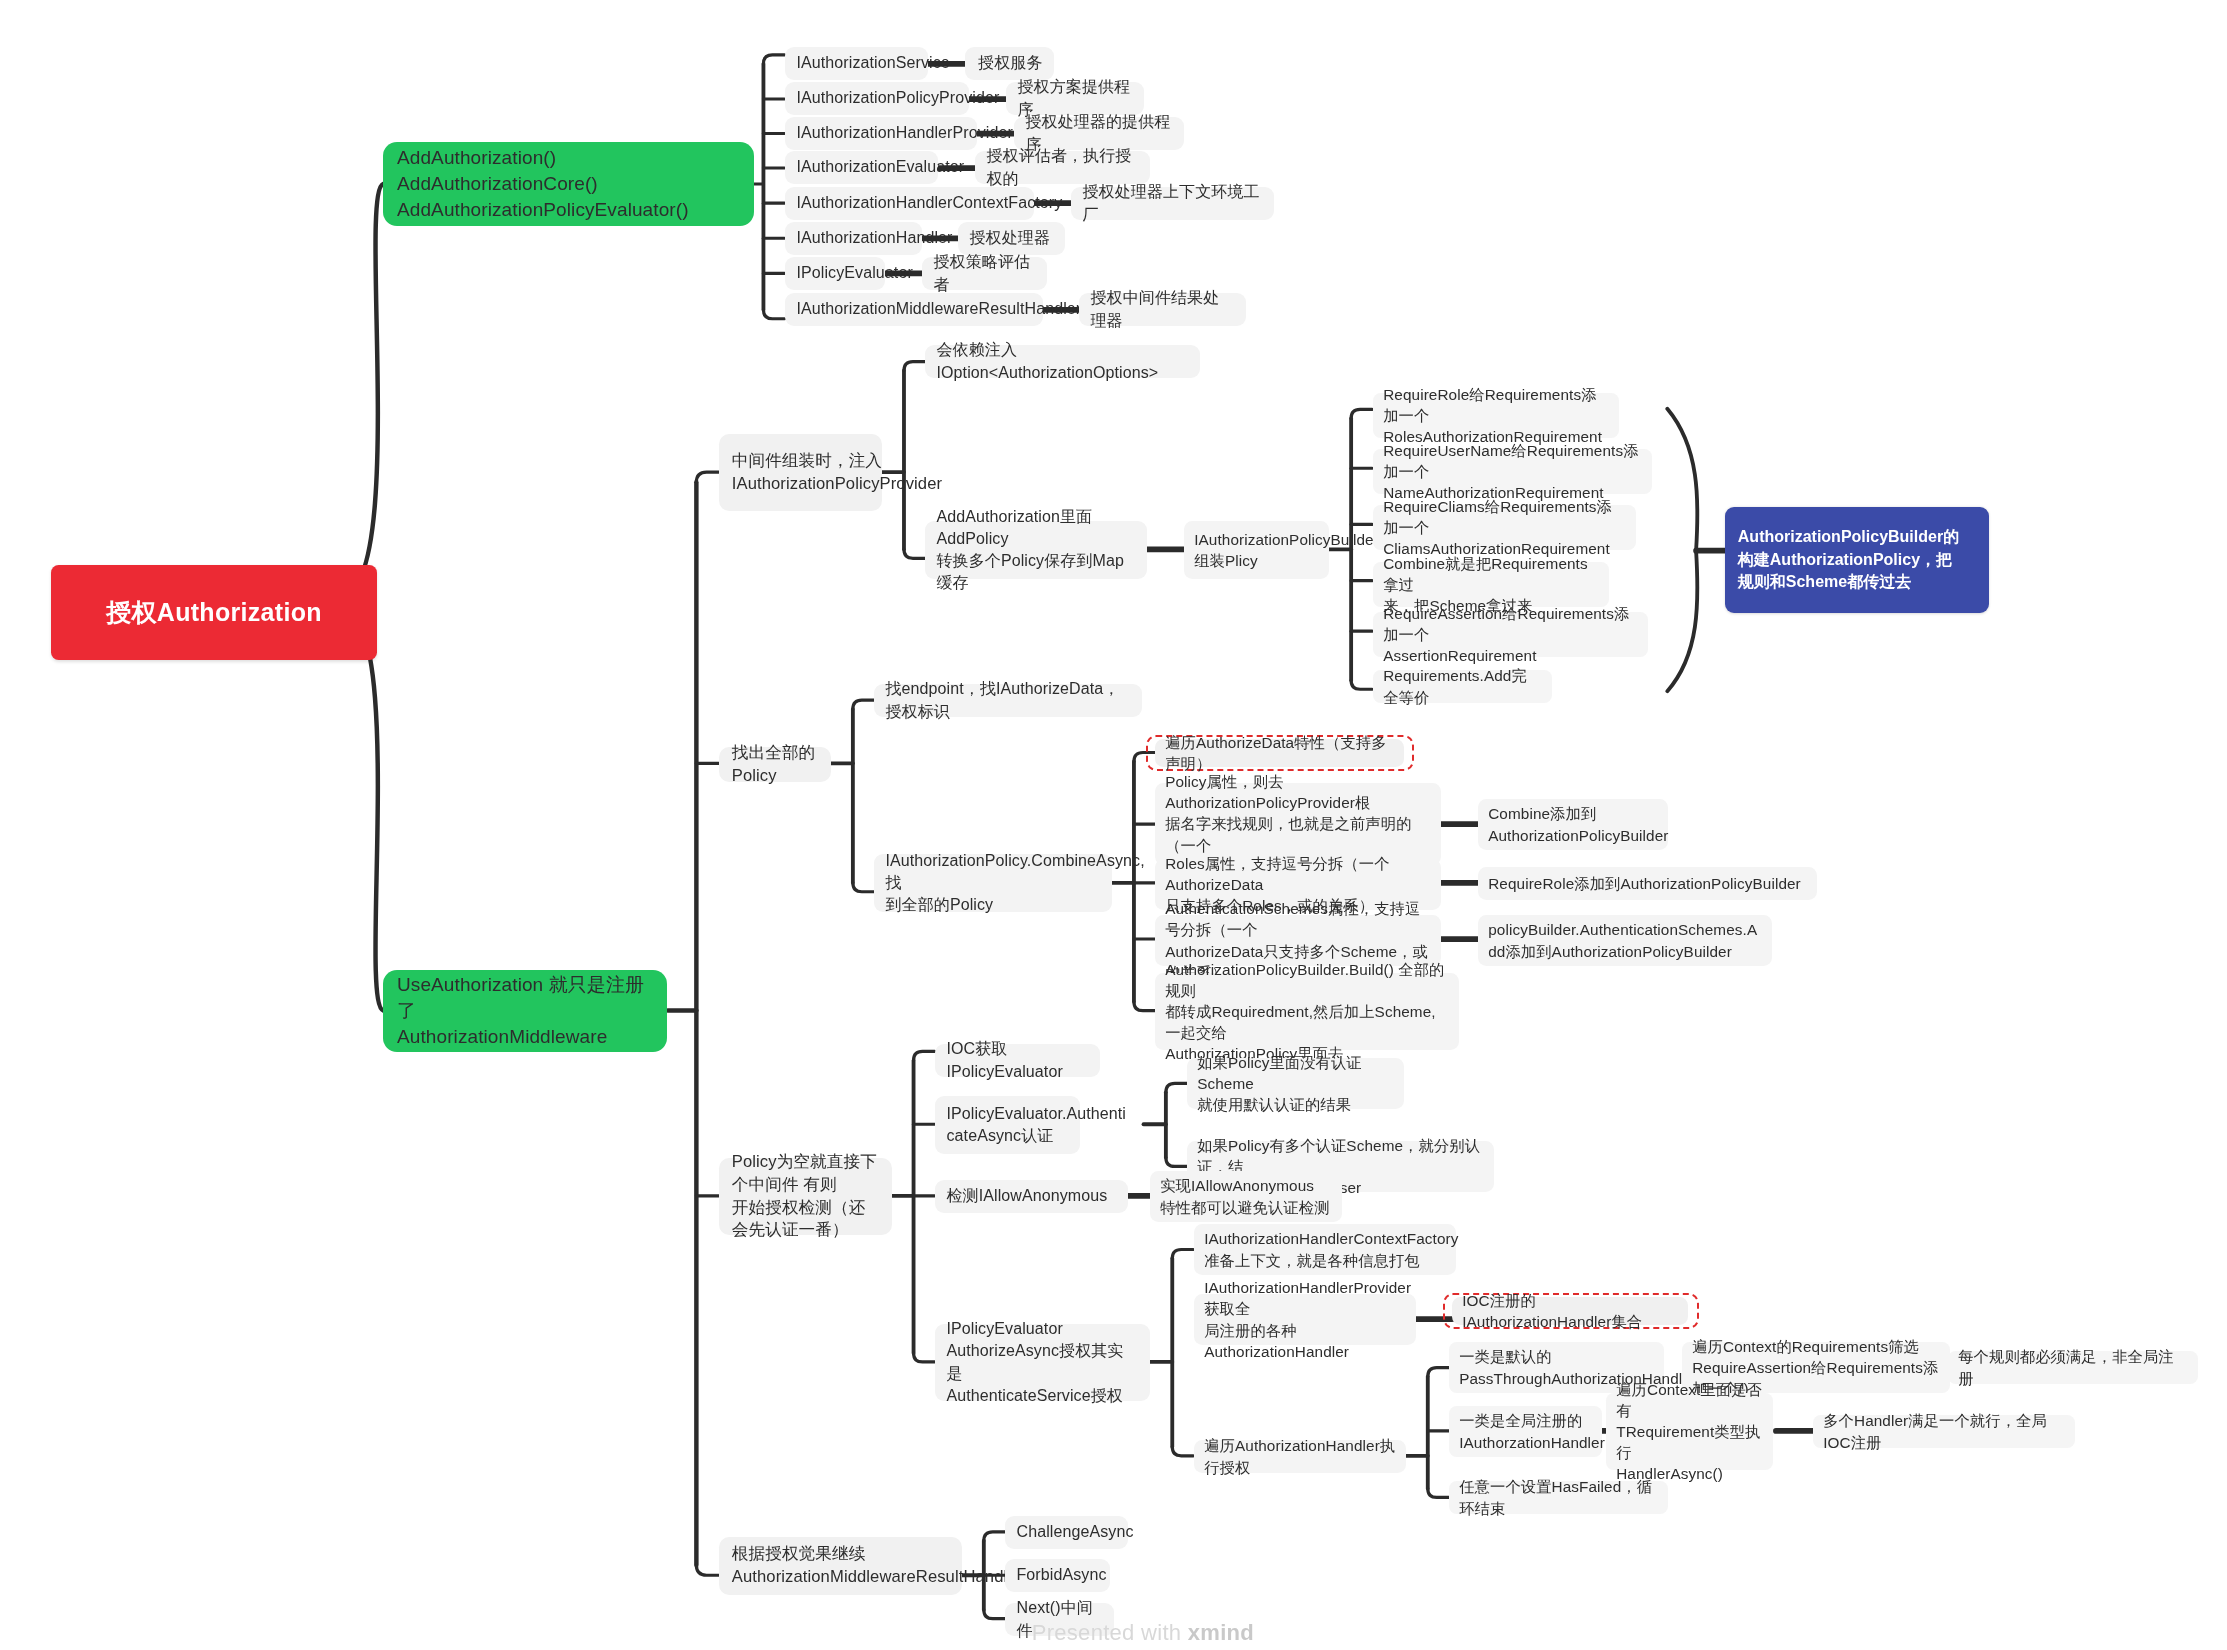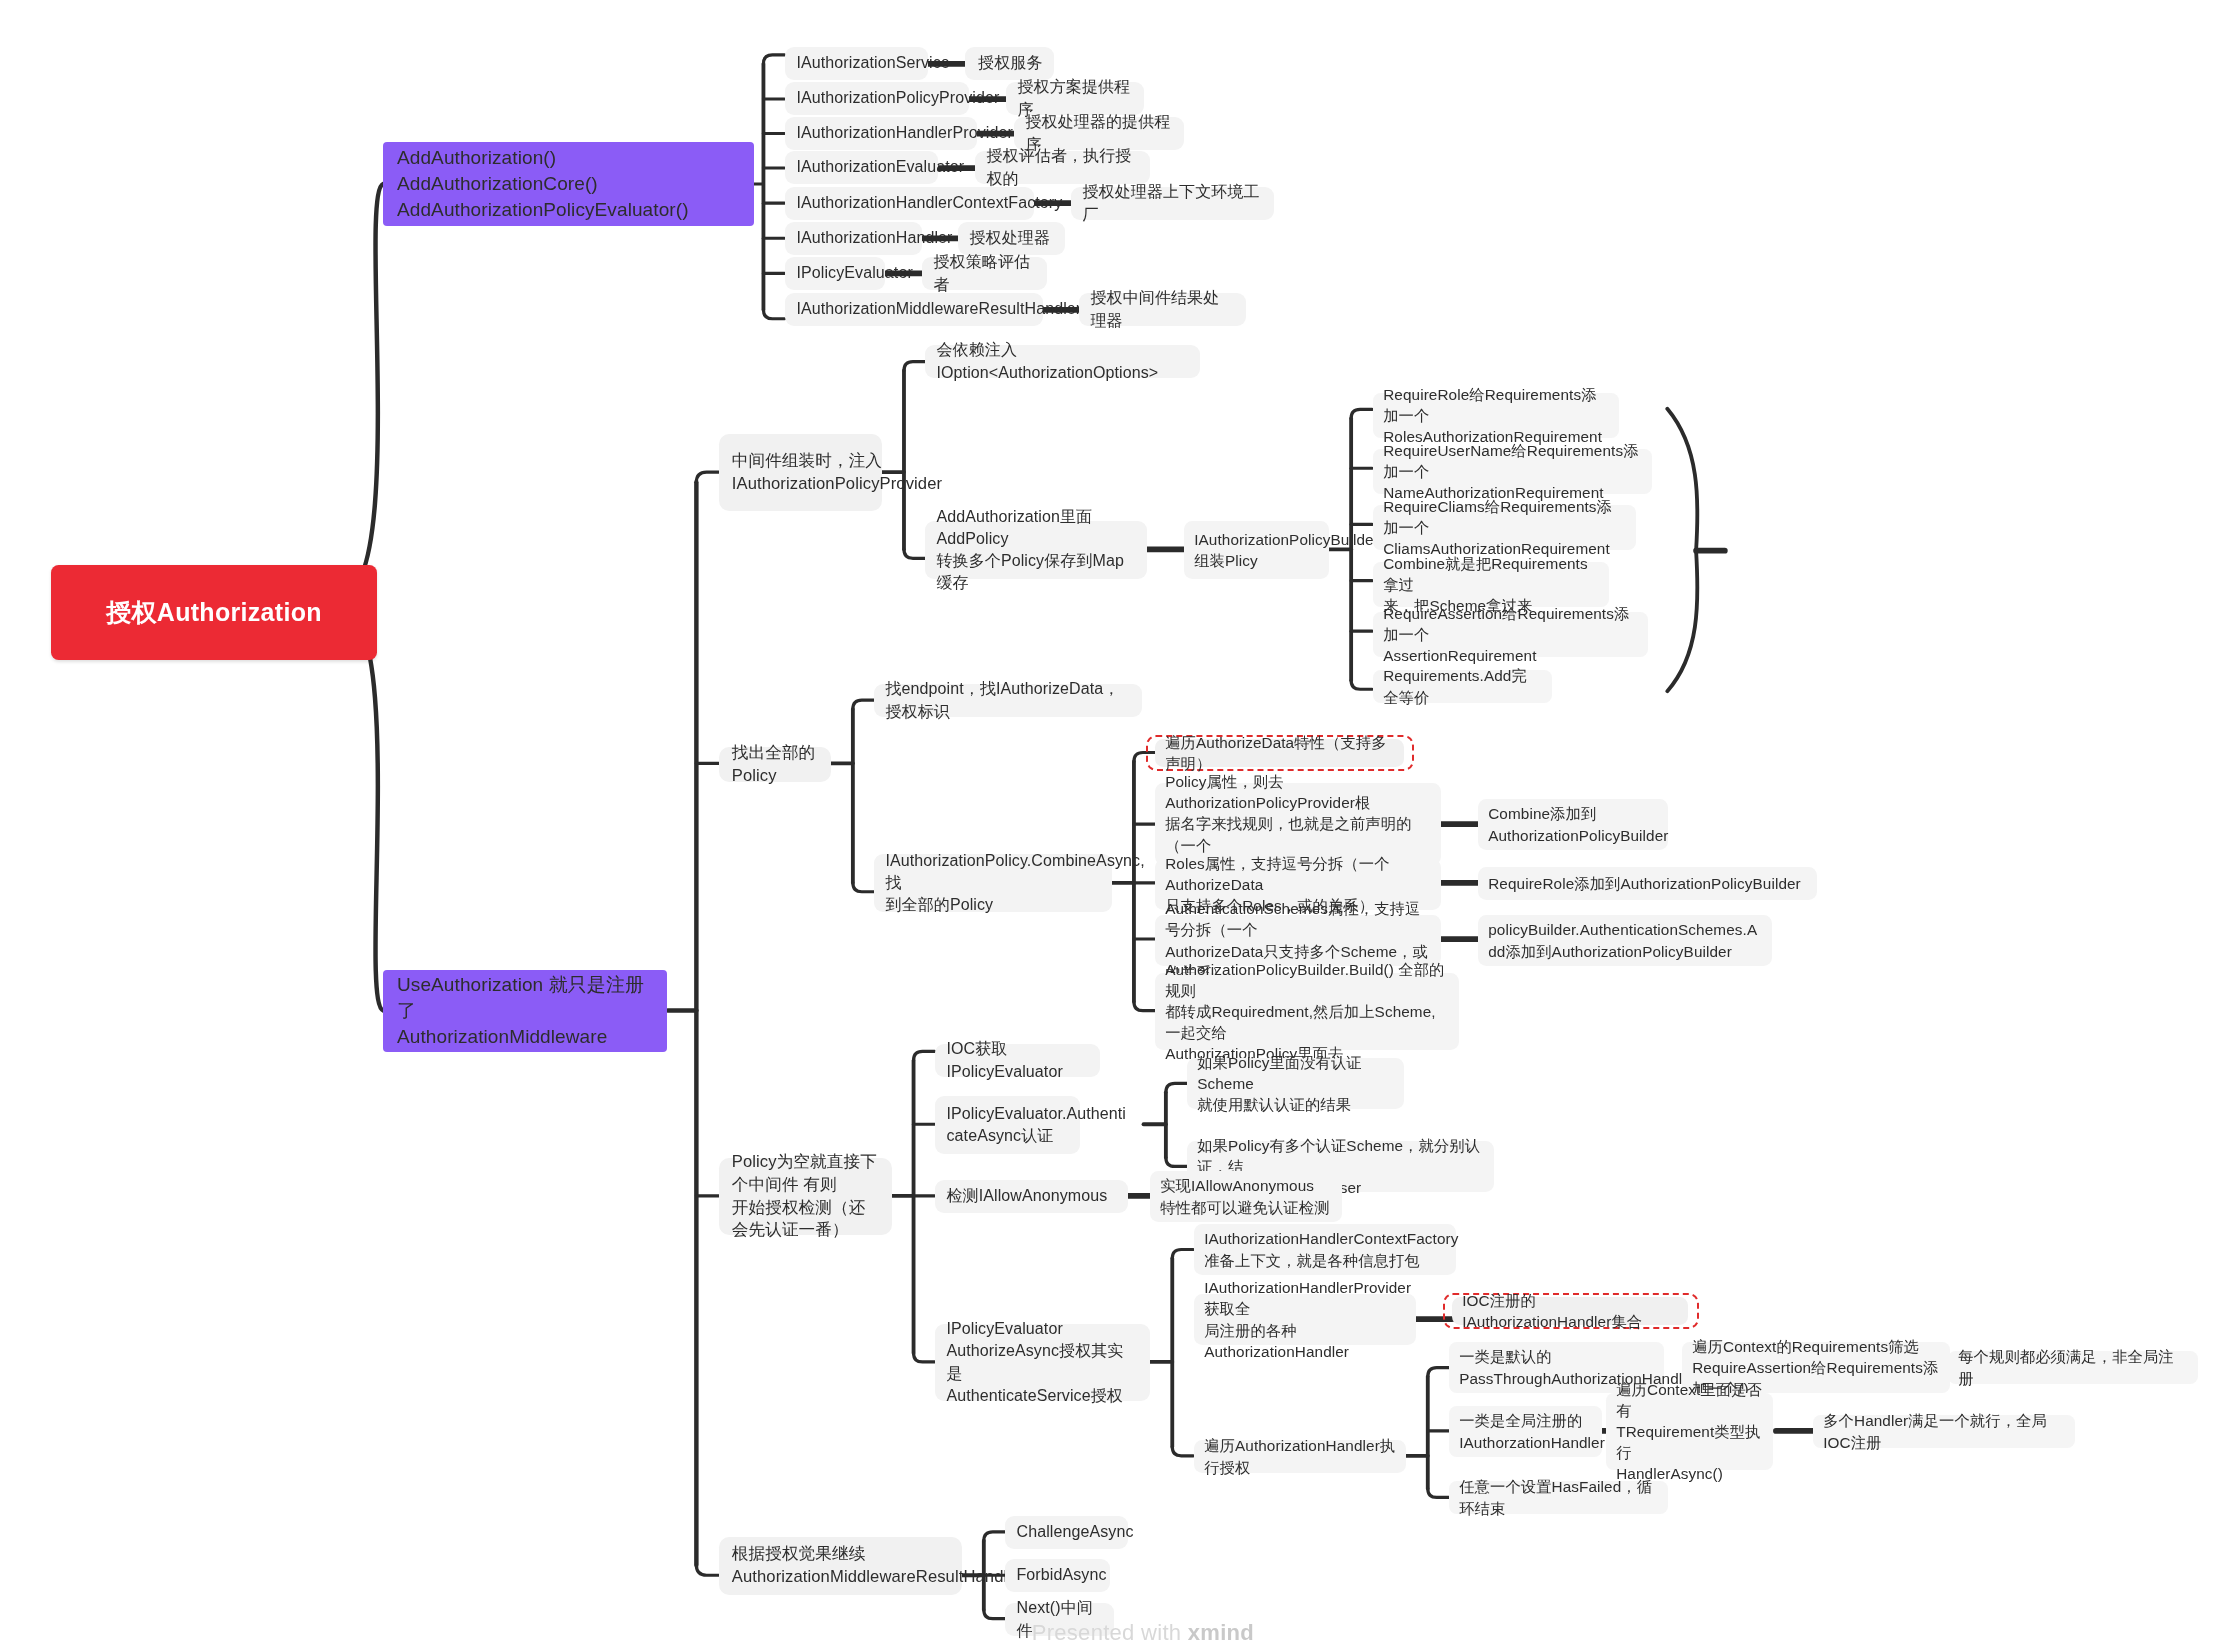--- a/index.html
+++ b/index.html
@@ -28,23 +28,23 @@
     border-radius:9px;
     color:#2d2d2d;
     display:flex;
     align-items:center;
     padding:6.4px 11.5px;
     line-height:1.38;
     white-space:pre-line;
     letter-spacing:0.1px;
   }
   .node.lvl1{
-    background:#8b5cf6;
+    background:#22c55e;
     font-size:19px;
-    border-radius:4px;
+    border-radius:14px;
     padding:10.2px 14px;
   }
   .node.lvl2{
     background:#f1f1f1;
     font-size:16.6px;
     border-radius:10.2px;
     padding:7.7px 12.8px;
   }
   .node.lvl3{
     background:#f3f3f3;
@@ -307,20 +307,25 @@
 CliamsAuthorizationRequirement</span></div>
   <div class="node lvl5" style="left:1373px; top:562px; width:236px; height:45px;">
     <span>Combine就是把Requirements拿过
 来，把Scheme拿过来</span></div>
   <div class="node lvl5" style="left:1373px; top:612px; width:275px; height:45px;">
     <span>RequireAssertion给Requirements添加一个
 AssertionRequirement</span></div>
   <div class="node lvl5" style="left:1373px; top:670px; width:179px; height:33px;justify-content:flex-end;">
     <span>Requirements.Add完全等价</span></div>
 
+  <div class="accent-blue" style="left:1725px; top:507px; width:238px; height:88px;">
+    <span>AuthorizationPolicyBuilder的
+构建AuthorizationPolicy，把
+规则和Scheme都传过去</span>
+  </div>
 
   <div class="node lvl2" style="left:719px; top:747px; width:112px; height:35px;">
     <span>找出全部的Policy</span>
   </div>
 
   <div class="node lvl3" style="left:874px; top:684px; width:268px; height:33px;">
     <span>找endpoint，找IAuthorizeData，授权标识</span>
   </div>
 
   <div class="node lvl3" style="left:874px; top:854px; width:238px; height:58px;">

